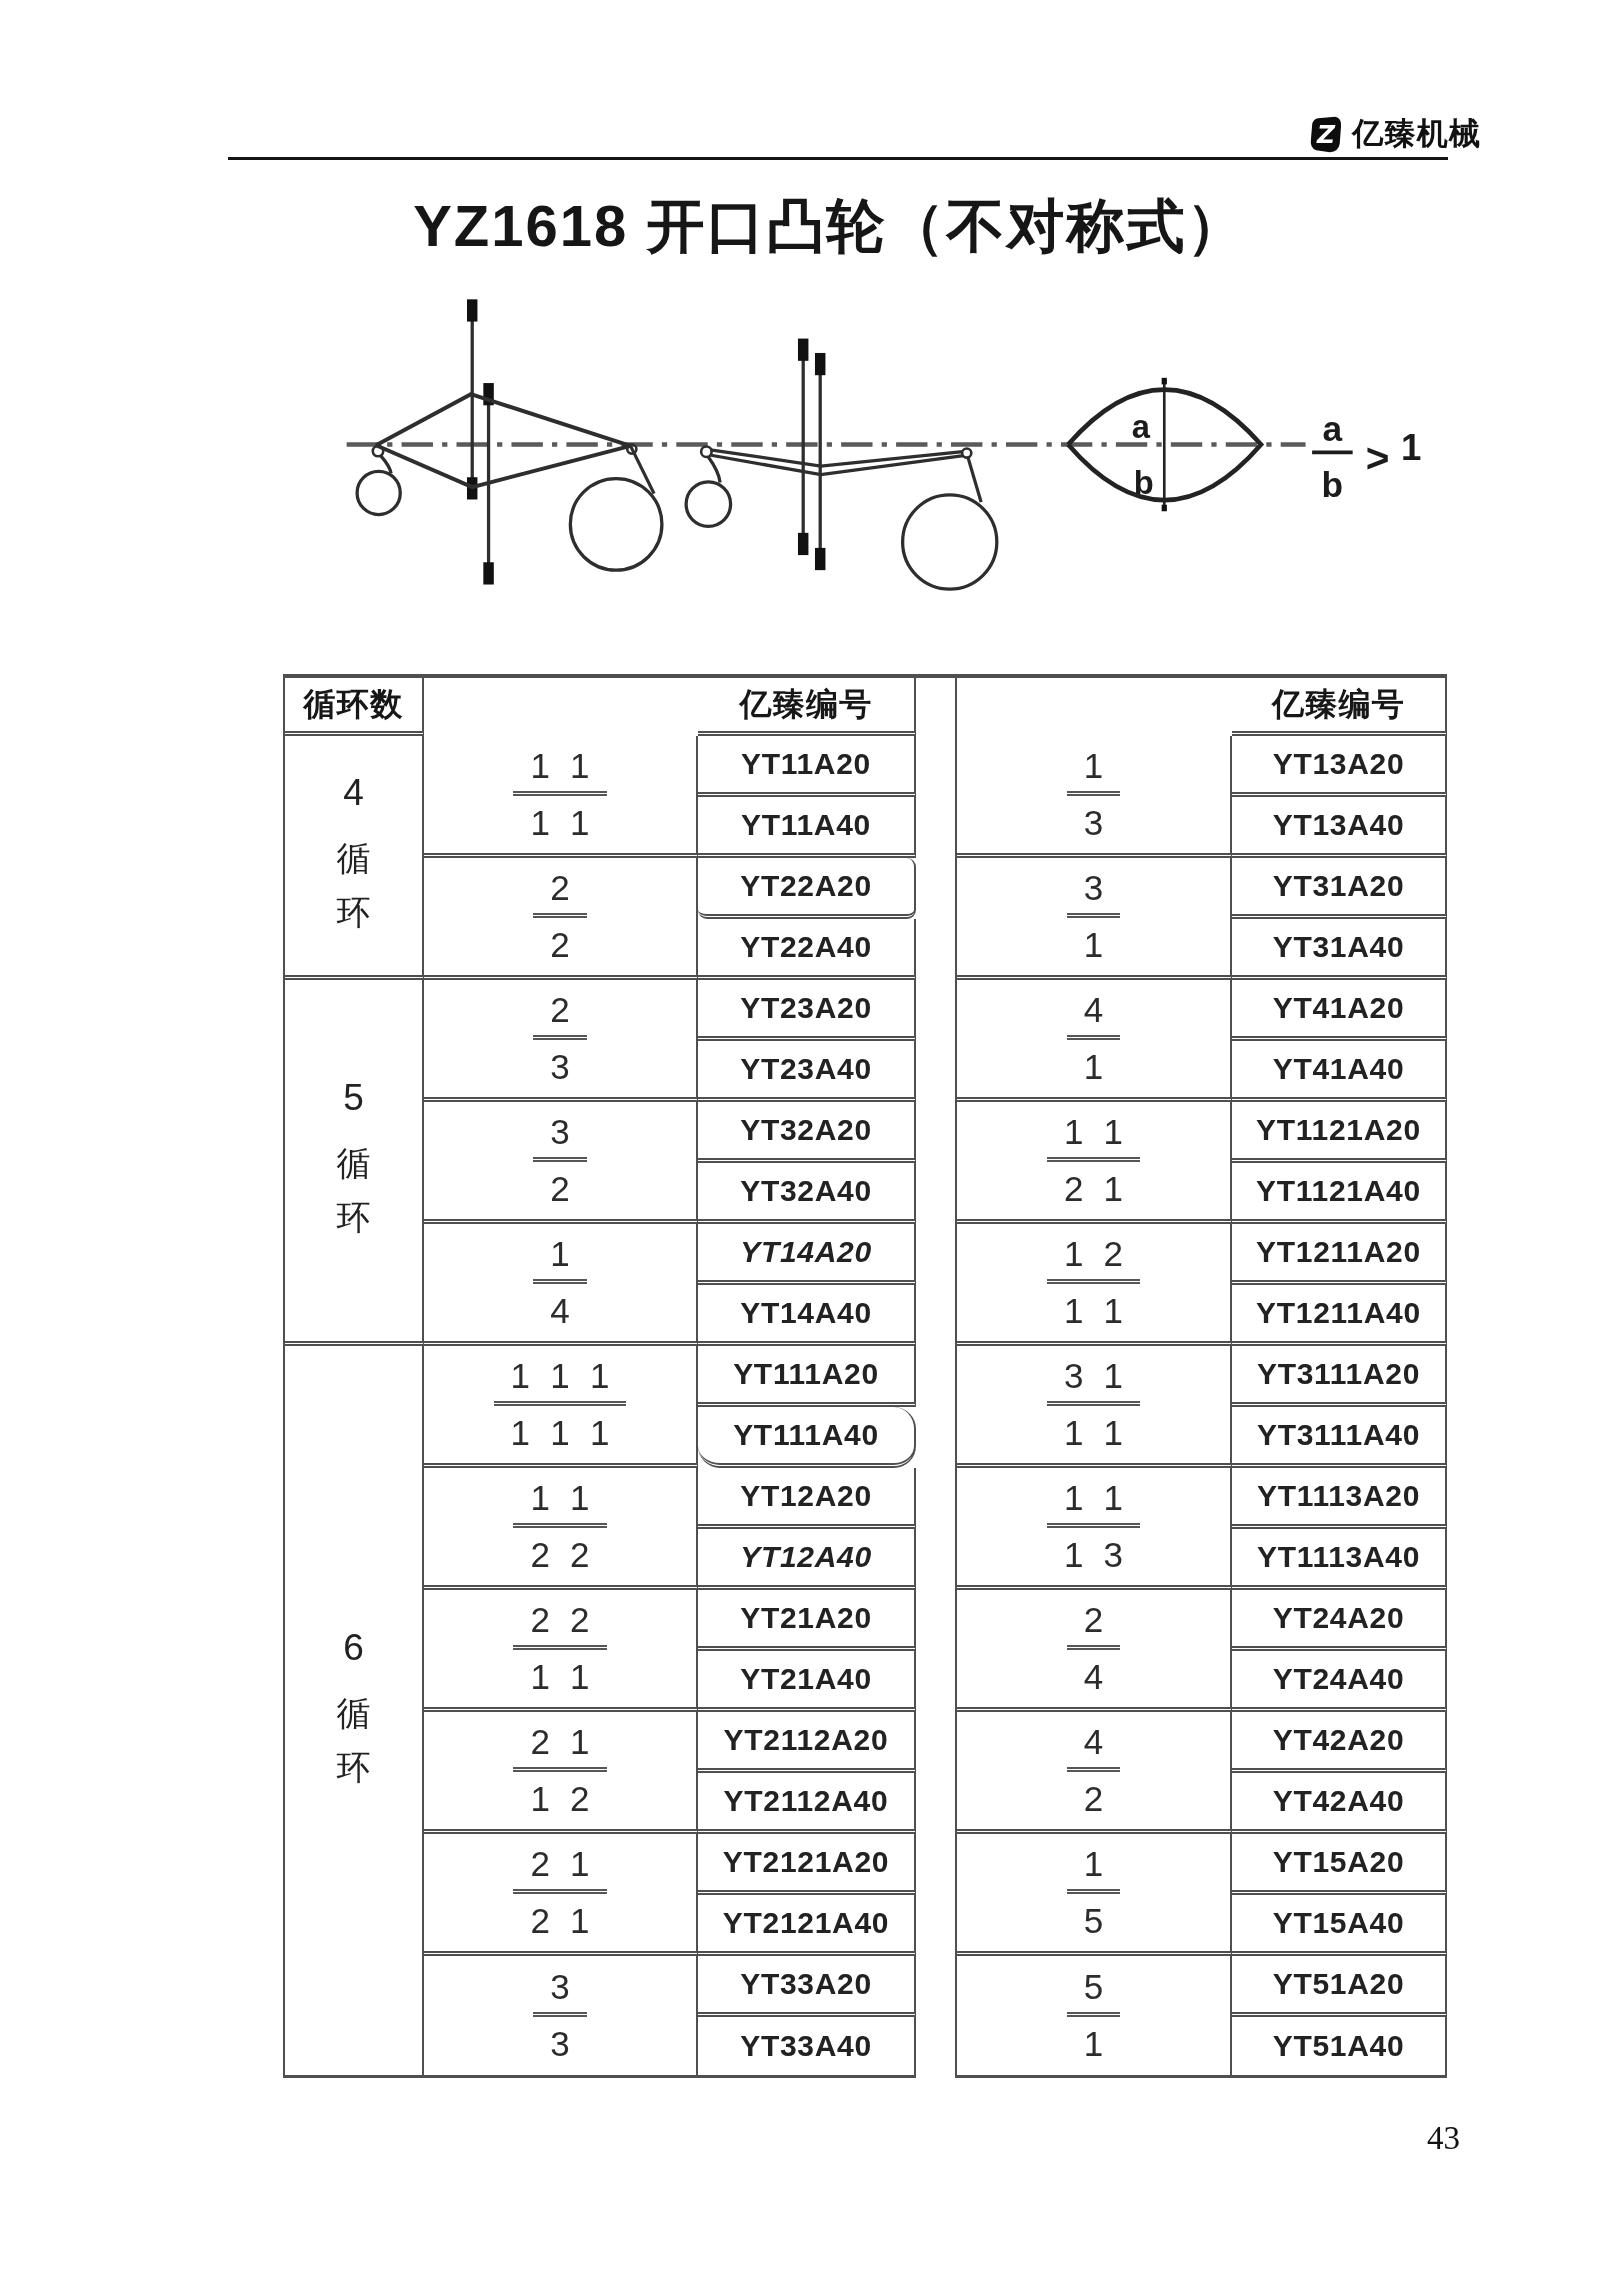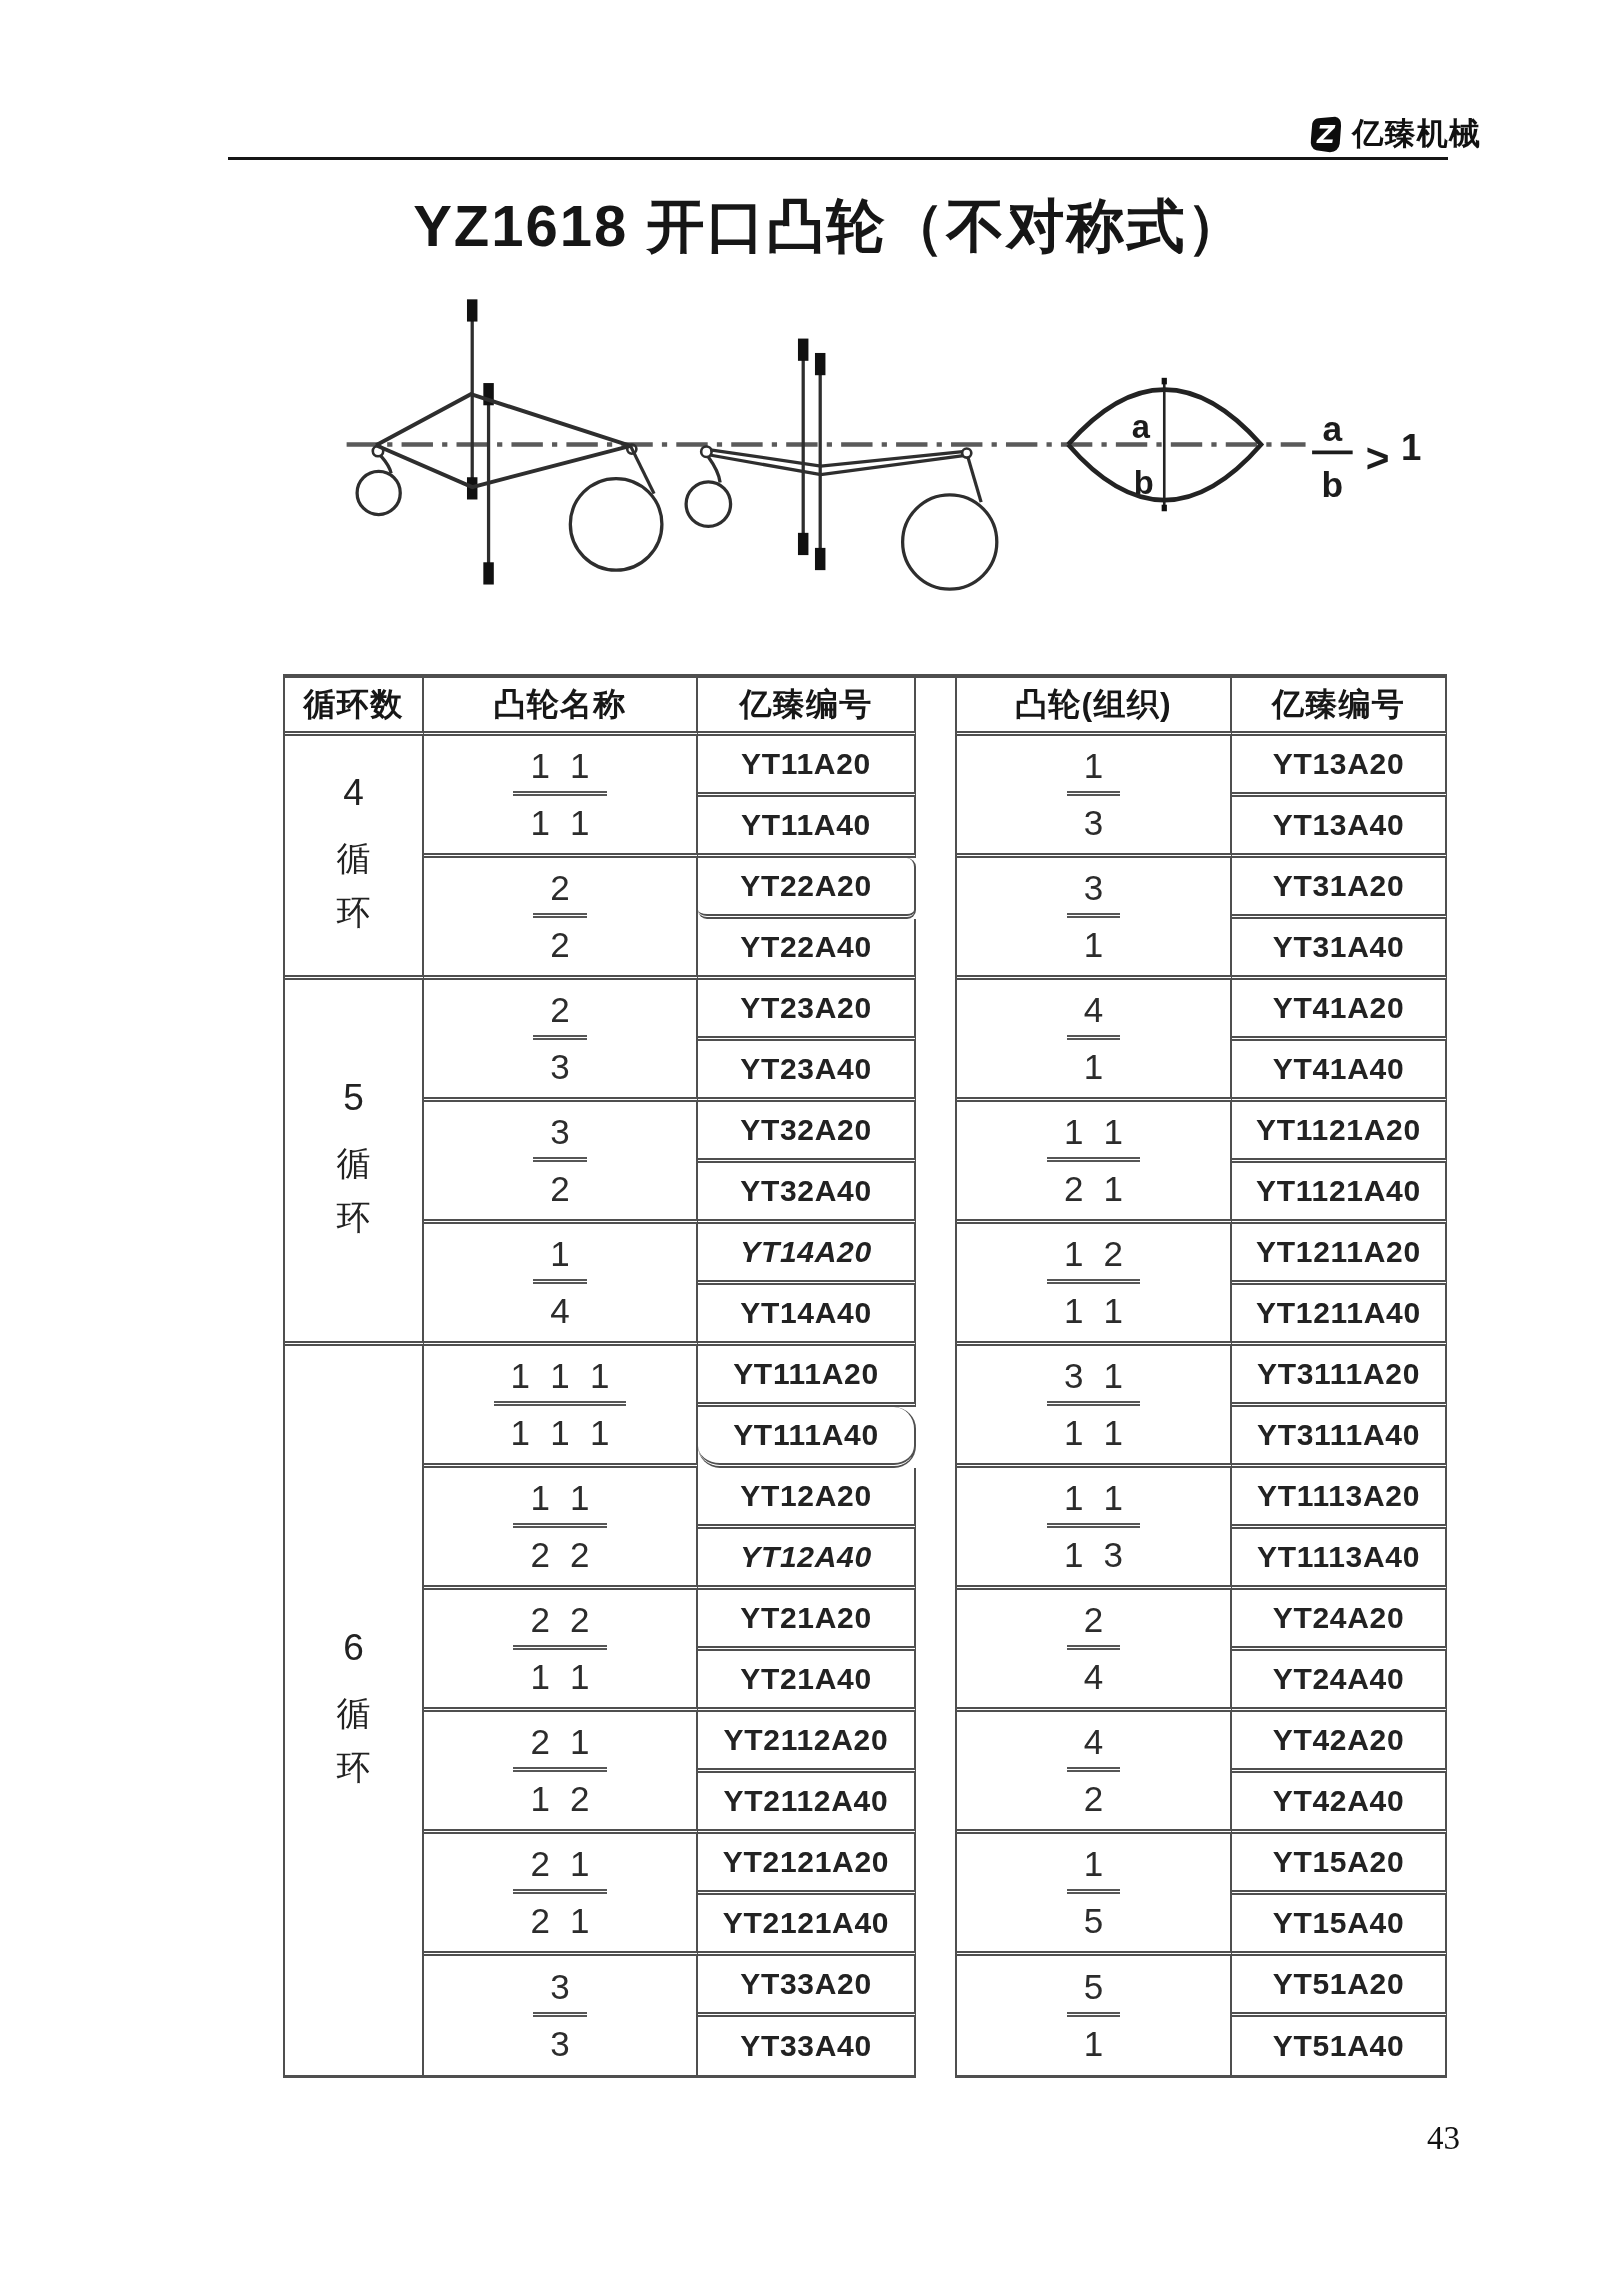--- a/index.html
+++ b/index.html
@@ -169,24 +169,22 @@
       <text x="1537" y="245" text-anchor="middle" font-size="54">a</text>
       <line x1="1506" y1="262" x2="1568" y2="262" stroke="#1c1c1c" stroke-width="6"></line>
       <text x="1537" y="330" text-anchor="middle" font-size="54">b</text>
       <text x="1588" y="292" font-size="62">&gt;</text>
       <text x="1642" y="274" font-size="56">1</text>
     </g>
   </svg>
 
   <div class="cam-table">
     <div class="cell hcell c1">循环数</div>
-    <div class="cell hcell c2">凸轮名称</div>
     <div class="cell hcell c3">亿臻编号</div>
     <div class="spacer"></div>
-    <div class="cell hcell c5">凸轮(组织)</div>
     <div class="cell hcell c6">亿臻编号</div>
 
   <div class="cell cycle-cell" style="grid-area: 2 / 1 / span 4;">
         <div class="cycle-digit">4</div>
         <div class="cycle-word">循环</div>
       </div>
       <div class="cell frac-cell" style="grid-area: 2 / 2 / span 2;">
         <div class="frac">
           <div class="fnum">1 1</div>
           <div class="fden">1 1</div>

